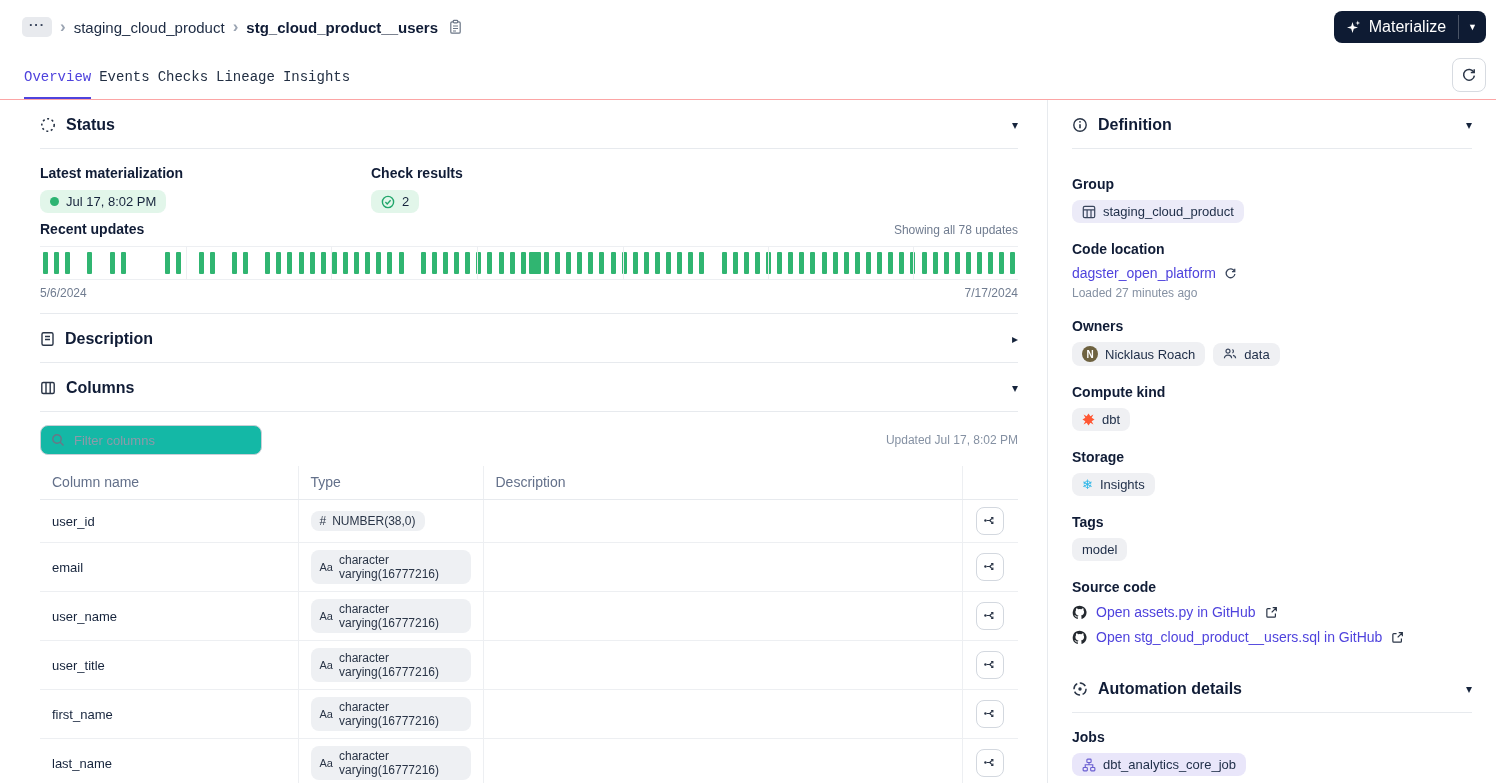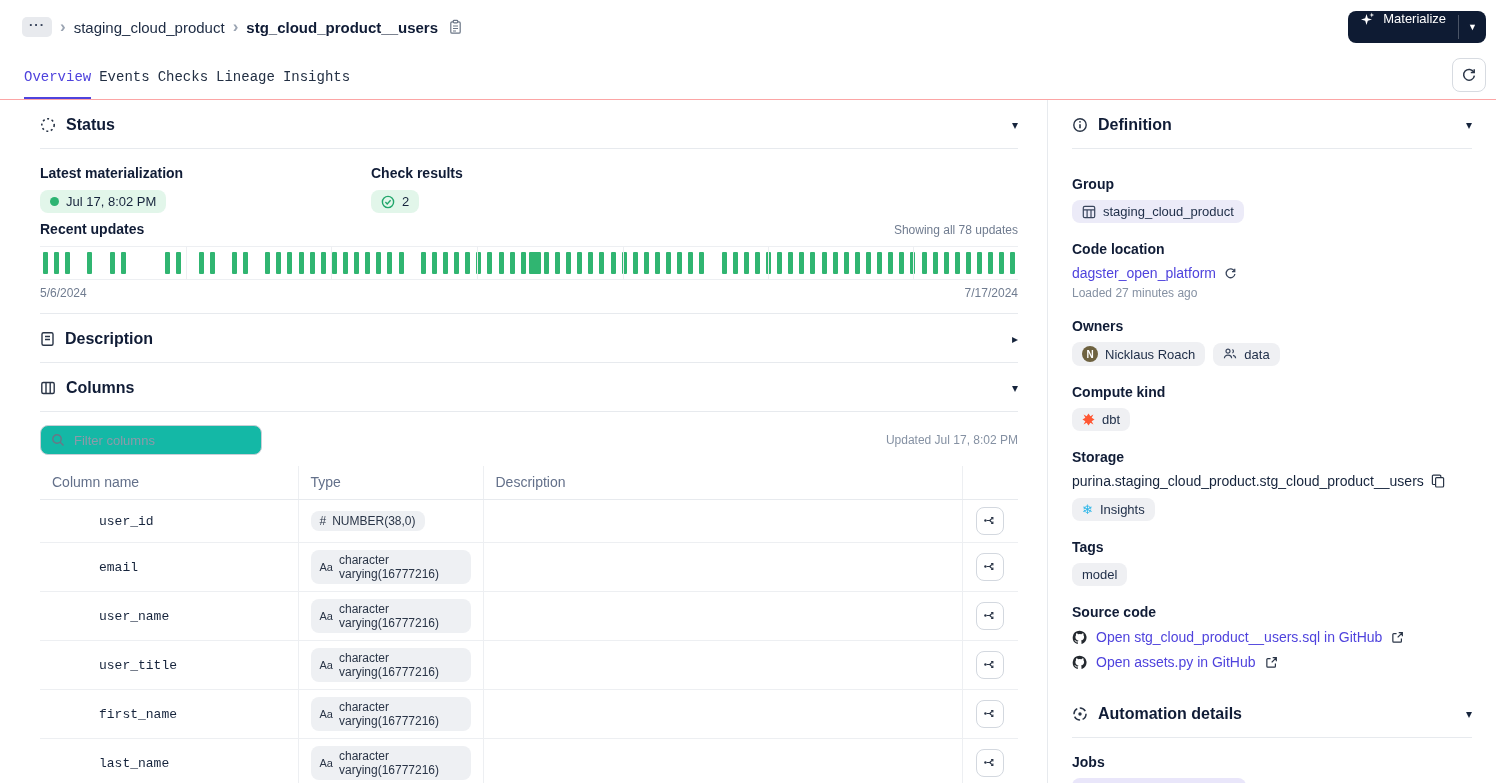--- a/index.html
+++ b/index.html
@@ -14,21 +14,21 @@
   
   .topbar { height:54px; display:flex; align-items:center; justify-content:space-between; padding:0 10px 0 22px; }
   .crumbs { display:flex; align-items:center; gap:8px; font-size:15px; }
   .ellipsis-pill { background:#E8EAEE; border-radius:5px; padding:1px 7px 5px; color:#39455C; font-weight:700; letter-spacing:1px; font-size:13px; line-height:14px; cursor:pointer; }
   .crumb-sep { color:#9AA4B2; font-size:17px; font-weight:600; }
   .crumb-group { color:#1C2A42; font-weight:400; }
   .crumb-asset { color:#101C36; font-weight:700; }
   .title-doc-icon { color:#6B7686; margin-left:2px; }
 
   .mat-btn { display:flex; align-items:stretch; background:#0E1B33; border-radius:8px; color:#fff; height:32px; overflow:hidden; cursor:pointer; }
-  .mat-main { display:flex; gap:7px; padding:0 12px; font-size:13px; font-weight:500; }
+  .mat-main { display:flex; align-items:center; gap:7px; padding:0 12px; font-size:16px; font-weight:500; }
   .mat-divider { width:1px; background:rgba(255,255,255,0.25); margin:4px 0; }
   .mat-caret { display:flex; align-items:center; padding:0 9px; font-size:9px; color:#fff; }
 
   
   .tabbar { position:relative; display:flex; gap:8px; padding:0 24px; height:46px; border-bottom:1px solid #fca5a5;font-family:Liberation Mono, monospace; }
   .tab { display:flex; align-items:center; font-size:14px; color:#222F43; cursor:pointer; border-bottom:2px solid transparent; padding-top:2px; }
   .tab.active { color:#4F43DD; border-bottom-color:#4F43DD; font-weight:500; }
   .refresh-btn { position:absolute; right:10px; top:4px; width:34px; height:34px; border:1px solid #D7DBE1; border-radius:8px; background:#fff; display:flex; align-items:center; justify-content:center; color:#2A3547; cursor:pointer; }
 
   
@@ -62,21 +62,21 @@
 
   .filter-row { display:flex; align-items:center; justify-content:space-between; margin-top:13px; }
   .filter-box { display:flex; align-items:center; gap:7px; width:222px; height:30px; border:1px solid #C9CFD6; border-radius:8px; padding:0 10px; background:#14b8a6; }
   .filter-box input { border:none; outline:none; font-size:13px; color:#16243C; width:100%; font-family:"Liberation Sans",sans-serif; background:transparent; }
   .filter-box input::placeholder { color:#8E99A9; }
 
   table.cols { width:100%; border-collapse:collapse; margin-top:11px; table-layout:fixed; }
   table.cols th { text-align:left; font-weight:400; color:#63708A; font-size:14px; padding:8px 12px; border-bottom:1px solid #E7EAEE; height:33px; }
   table.cols td { padding:7px 12px; border-bottom:1px solid #EDEFF2; height:38px; vertical-align:middle; }
   table.cols th + th, table.cols td + td { border-left:1px solid #EDEFF2; }
-  .colname { font-family:Liberation Mono, monospace; font-size:13px; color:#16243C;margin-left:47px; }
+  .colname { font-family:Liberation Sans, sans-serif; font-size:13px; color:#16243C; }
   .type-badge { display:inline-flex; align-items:center; gap:6px; background:#EEF0F3; border-radius:8px; padding:3px 9px; font-size:12px; color:#2A3547; }
   .ticon { font-size:12px; color:#2A3547; }
   .act-cell { text-align:center; }
   .act-btn { width:28px; height:28px; border:1px solid #D3D8DF; border-radius:8px; background:#fff; display:inline-flex; align-items:center; justify-content:center; color:#2A3547; cursor:pointer; }
 
   
   .side-label { font-size:14px; font-weight:700; color:#101C36; margin:18px 0 8px; }
   .pill { display:inline-flex; align-items:center; gap:7px; background:#EFF0F3; border-radius:8px; padding:4px 10px; font-size:13px; color:#21304A; cursor:pointer; }
   .pill.lav { background:#ECEBF8; }
   .pill.lav2 { background:#E9E6FA; }
@@ -640,61 +640,52 @@
     <span class="pill">
       <span>
         <svg width="13" height="13" viewBox="0 0 14 14" fill="#FF5733">
           <path d="M7 0.5 L9 3.6 L12.3 1.7 L10.4 5 L13.5 7 L10.4 9 L12.3 12.3 L9 10.4 L7 13.5 L5 10.4 L1.7 12.3 L3.6 9 L0.5 7 L3.6 5 L1.7 1.7 L5 3.6 Z"></path>
         </svg>
       </span>
       <span>dbt</span>
     </span>
 
     <div class="side-label">Storage</div>
-    <div class="storage-row">
-      <span>purina.staging_cloud_product.stg_cloud_product__users</span>
-      <button class="copy-btn">
-        <svg width="14" height="14" viewBox="0 0 14 14" fill="none" stroke="currentColor" stroke-width="1.2">
-          <rect x="4.6" y="3.6" width="8" height="9.4" rx="1"></rect>
-          <path d="M9.8 3.6V2.1a1 1 0 0 0-1-1H2.4a1 1 0 0 0-1 1v7.4a1 1 0 0 0 1 1h2.2"></path>
-        </svg>
-      </button>
-    </div>
     <span class="pill">
       <span class="snow">❄</span>
       <span>Insights</span>
     </span>
 
     <div class="side-label">Tags</div>
     <span class="pill">
       <span>model</span>
     </span>
 
     <div class="side-label">Source code</div>
     <div class="src-row">
       <span>
         <svg width="15" height="15" viewBox="0 0 16 16" fill="#24292F">
           <path d="M8 .7a7.3 7.3 0 0 0-2.3 14.2c.4.1.5-.2.5-.4v-1.4c-2 .4-2.5-.9-2.5-.9-.3-.8-.8-1-.8-1-.7-.5 0-.5 0-.5.8.1 1.2.8 1.2.8.7 1.2 1.8.9 2.3.7 0-.5.3-.9.5-1.1-1.6-.2-3.3-.8-3.3-3.6 0-.8.3-1.4.7-2 0-.1-.3-.9.1-1.9 0 0 .6-.2 2 .8a7 7 0 0 1 3.7 0c1.4-1 2-.8 2-.8.4 1 .1 1.8.1 1.9.5.6.7 1.2.7 2 0 2.8-1.7 3.4-3.3 3.6.3.2.5.7.5 1.4v2c0 .2.1.5.5.4A7.3 7.3 0 0 0 8 .7Z"></path>
         </svg>
       </span>
-      <a class="link">Open stg_cloud_product__users.sql in GitHub</a>
+      <a class="link">Open assets.py in GitHub</a>
       <span style="color:#2A3547">
         <svg width="13" height="13" viewBox="0 0 14 14" fill="none" stroke="currentColor" stroke-width="1.3">
           <path d="M6 2.8H3a1 1 0 0 0-1 1V11a1 1 0 0 0 1 1h7.2a1 1 0 0 0 1-1V8"></path>
           <path d="M8.3 1.8h3.9v3.9M11.9 2.1 7.2 6.8"></path>
         </svg>
       </span>
     </div>
     <div class="src-row">
       <span>
         <svg width="15" height="15" viewBox="0 0 16 16" fill="#24292F">
           <path d="M8 .7a7.3 7.3 0 0 0-2.3 14.2c.4.1.5-.2.5-.4v-1.4c-2 .4-2.5-.9-2.5-.9-.3-.8-.8-1-.8-1-.7-.5 0-.5 0-.5.8.1 1.2.8 1.2.8.7 1.2 1.8.9 2.3.7 0-.5.3-.9.5-1.1-1.6-.2-3.3-.8-3.3-3.6 0-.8.3-1.4.7-2 0-.1-.3-.9.1-1.9 0 0 .6-.2 2 .8a7 7 0 0 1 3.7 0c1.4-1 2-.8 2-.8.4 1 .1 1.8.1 1.9.5.6.7 1.2.7 2 0 2.8-1.7 3.4-3.3 3.6.3.2.5.7.5 1.4v2c0 .2.1.5.5.4A7.3 7.3 0 0 0 8 .7Z"></path>
         </svg>
       </span>
-      <a class="link">Open assets.py in GitHub</a>
+      <a class="link">Open stg_cloud_product__users.sql in GitHub</a>
       <span style="color:#2A3547">
         <svg width="13" height="13" viewBox="0 0 14 14" fill="none" stroke="currentColor" stroke-width="1.3">
           <path d="M6 2.8H3a1 1 0 0 0-1 1V11a1 1 0 0 0 1 1h7.2a1 1 0 0 0 1-1V8"></path>
           <path d="M8.3 1.8h3.9v3.9M11.9 2.1 7.2 6.8"></path>
         </svg>
       </span>
     </div>
 
     <div class="sec-hd auto-hd">
       <span class="sec-icon">

